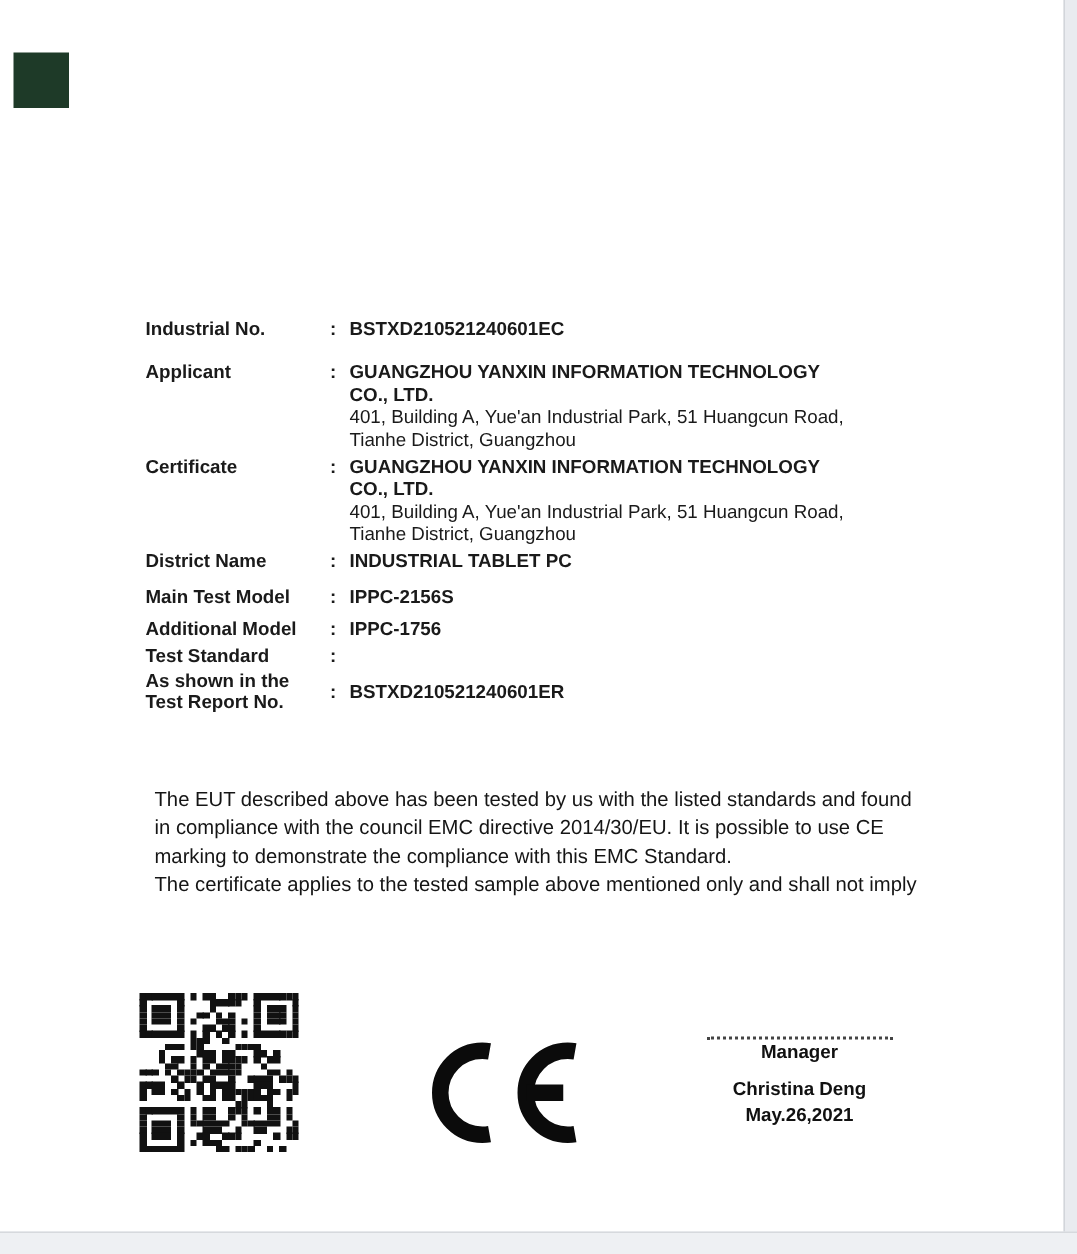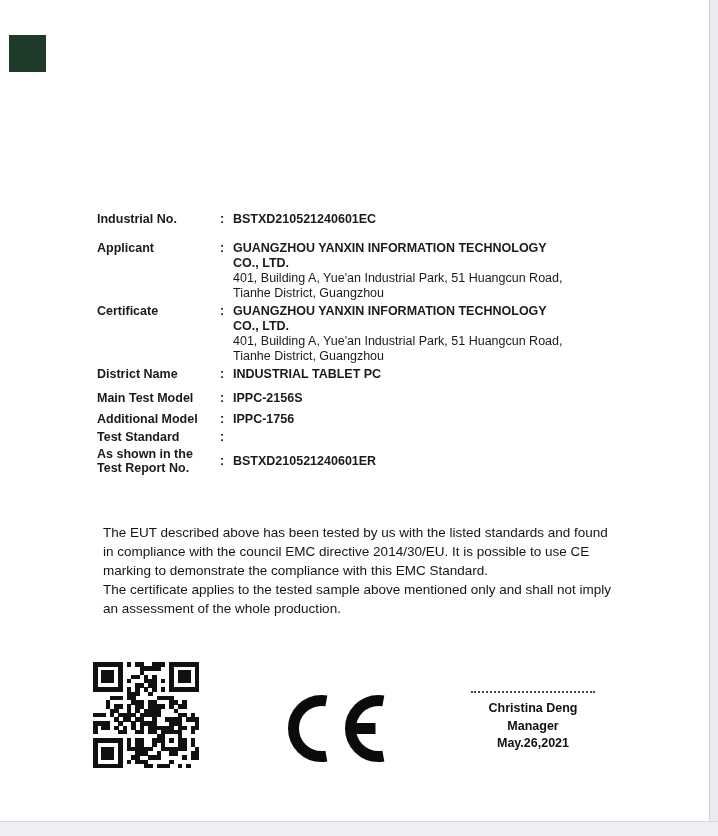--- a/index.html
+++ b/index.html
@@ -127,21 +127,20 @@
           <div class="v-line bold">BSTXD210521240601ER</div>
         </div>
       </div>
     </div>
 
   <div class="bodytext" id="bodytext">
       <div class="b-line">The EUT described above has been tested by us with the listed standards and found</div>
       <div class="b-line">in compliance with the council EMC directive 2014/30/EU. It is possible to use CE</div>
       <div class="b-line">marking to demonstrate the compliance with this EMC Standard.</div>
       <div class="b-line">The certificate applies to the tested sample above mentioned only and shall not imply</div>
-      <div class="b-line">an assessment of the whole production.</div>
     </div>
 
   <div class="qr" id="qr">
       <div class="m" style="left: 0px; top: 0px; width: 4.54px; height: 4.54px;"></div>
       <div class="m" style="left: 4.24px; top: 0px; width: 4.54px; height: 4.54px;"></div>
       <div class="m" style="left: 8.48px; top: 0px; width: 4.54px; height: 4.54px;"></div>
       <div class="m" style="left: 12.72px; top: 0px; width: 4.54px; height: 4.54px;"></div>
       <div class="m" style="left: 16.96px; top: 0px; width: 4.54px; height: 4.54px;"></div>
       <div class="m" style="left: 21.2px; top: 0px; width: 4.54px; height: 4.54px;"></div>
       <div class="m" style="left: 25.44px; top: 0px; width: 4.54px; height: 4.54px;"></div>
@@ -449,20 +448,20 @@
     </div>
 
   <svg class="ce" width="100" height="70" viewBox="0 0 100 70" aria-hidden="true">
     <circle cx="36.5" cy="34.5" r="28" fill="none" stroke="#0b0b0b" stroke-width="11" pathLength="360" stroke-dasharray="200 160" stroke-dashoffset="-80"></circle>
     <circle cx="93.5" cy="34.5" r="28" fill="none" stroke="#0b0b0b" stroke-width="11" pathLength="360" stroke-dasharray="200 160" stroke-dashoffset="-80"></circle>
     <rect x="66" y="29" width="24.5" height="11" fill="#0b0b0b"></rect>
   </svg>
 
   <div class="signature">
     <div class="dotline"></div>
+    <div class="sig-line">Manager</div>
     <div class="sig-line sig-name">Christina Deng</div>
-    <div class="sig-line">Manager</div>
     <div class="sig-line">May.26,2021</div>
   </div>
 
   <div class="edge-right"></div>
   <div class="edge-bottom"></div>
 </div>
 
 </body></html>

